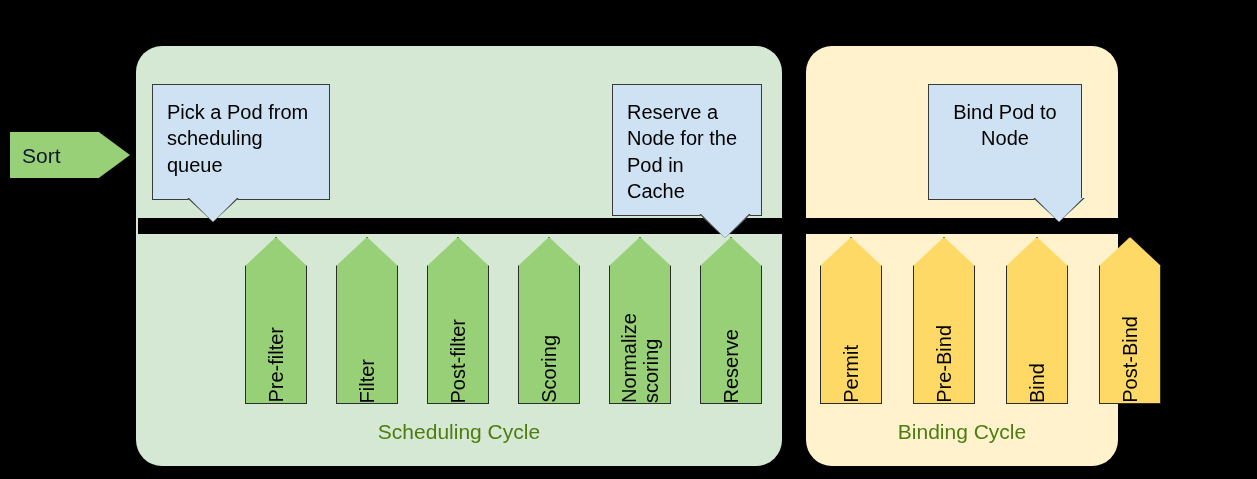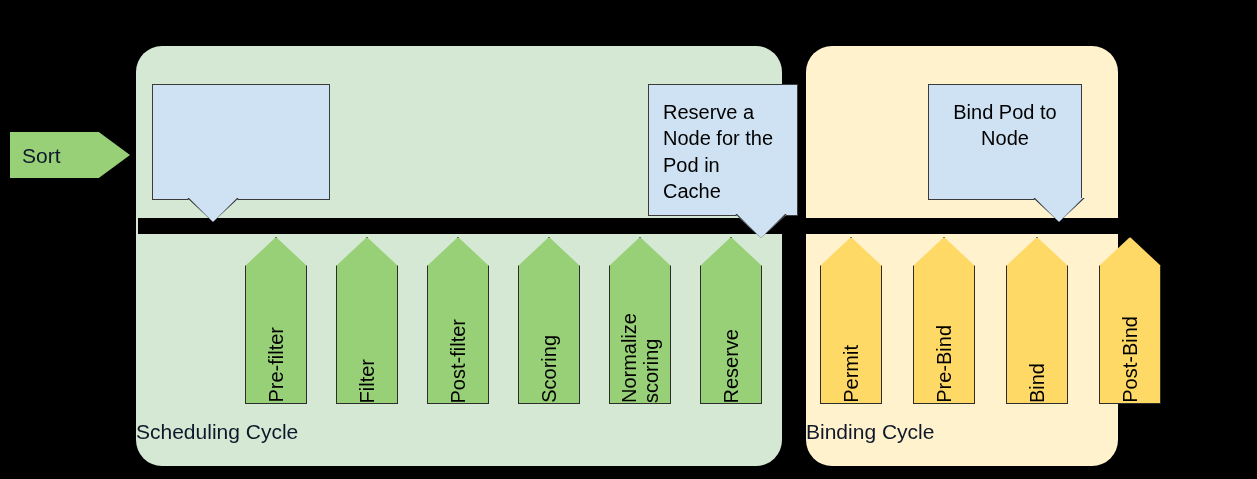--- a/index.html
+++ b/index.html
@@ -53,22 +53,23 @@
     top: 46px;
     width: 312px;
     height: 420px;
     background: #fff2cc;
   }
   .panel-caption {
     position: absolute;
     bottom: 22px;
     left: 0;
     width: 100%;
+    text-align: center;
     font-size: 21px;
-    color: #0f172a;
+    color: #4d7c0f;
     margin-top: 48px;
   }
 
   
   .timeline-bar {
     position: absolute;
     left: 138px;
     top: 218px;
     width: 1036px;
     height: 16px;
@@ -123,21 +124,21 @@
     clip-path: polygon(0 0, 2px 0, 100% 100%, calc(100% - 3px) 100%);
   }
   .callout .tail::after {
     right: 0;
     -webkit-clip-path: polygon(calc(100% - 2px) 0, 100% 0, 3px 100%, 0 100%);
     clip-path: polygon(calc(100% - 2px) 0, 100% 0, 3px 100%, 0 100%);
   }
 
   .callout.c-pick   { left: 152px; top: 84px;  width: 178px; height: 116px; }
   .callout.c-pick .tail   { left: 34px; }
-  .callout.c-reserve{ left: 648px; top: 84px;  width: 150px; height: 132px; }
+  .callout.c-reserve{ left: 612px; top: 84px;  width: 150px; height: 132px; }
   .callout.c-reserve .tail{ left: 86px; }
   .callout.c-bind   { left: 928px; top: 84px;  width: 154px; height: 116px; text-align: center; }
   .callout.c-bind .tail   { left: 104px; }
 
   
   .phase {
     position: absolute;
     width: 62px;
     box-sizing: border-box;
     border: 1px solid #2d2d2d;
@@ -207,20 +208,23 @@
     <span class="vlabel">Pre-Bind</span>
   </div>
   <div class="phase yellow" style="left:1006px; top:237px; height:167px;">
     <span class="vlabel">Bind</span>
   </div>
   <div class="phase yellow" style="left:1099px; top:237px; height:167px;">
     <span class="vlabel">Post-Bind</span>
   </div>
 
   <div class="callout c-pick">
+    <div class="text">Pick a Pod from
+scheduling
+queue</div>
     <div class="tail"></div>
   </div>
   <div class="callout c-reserve">
     <div class="text">Reserve a
 Node for the
 Pod in Cache</div>
     <div class="tail"></div>
   </div>
   <div class="callout c-bind">
     <div class="text">Bind Pod to

